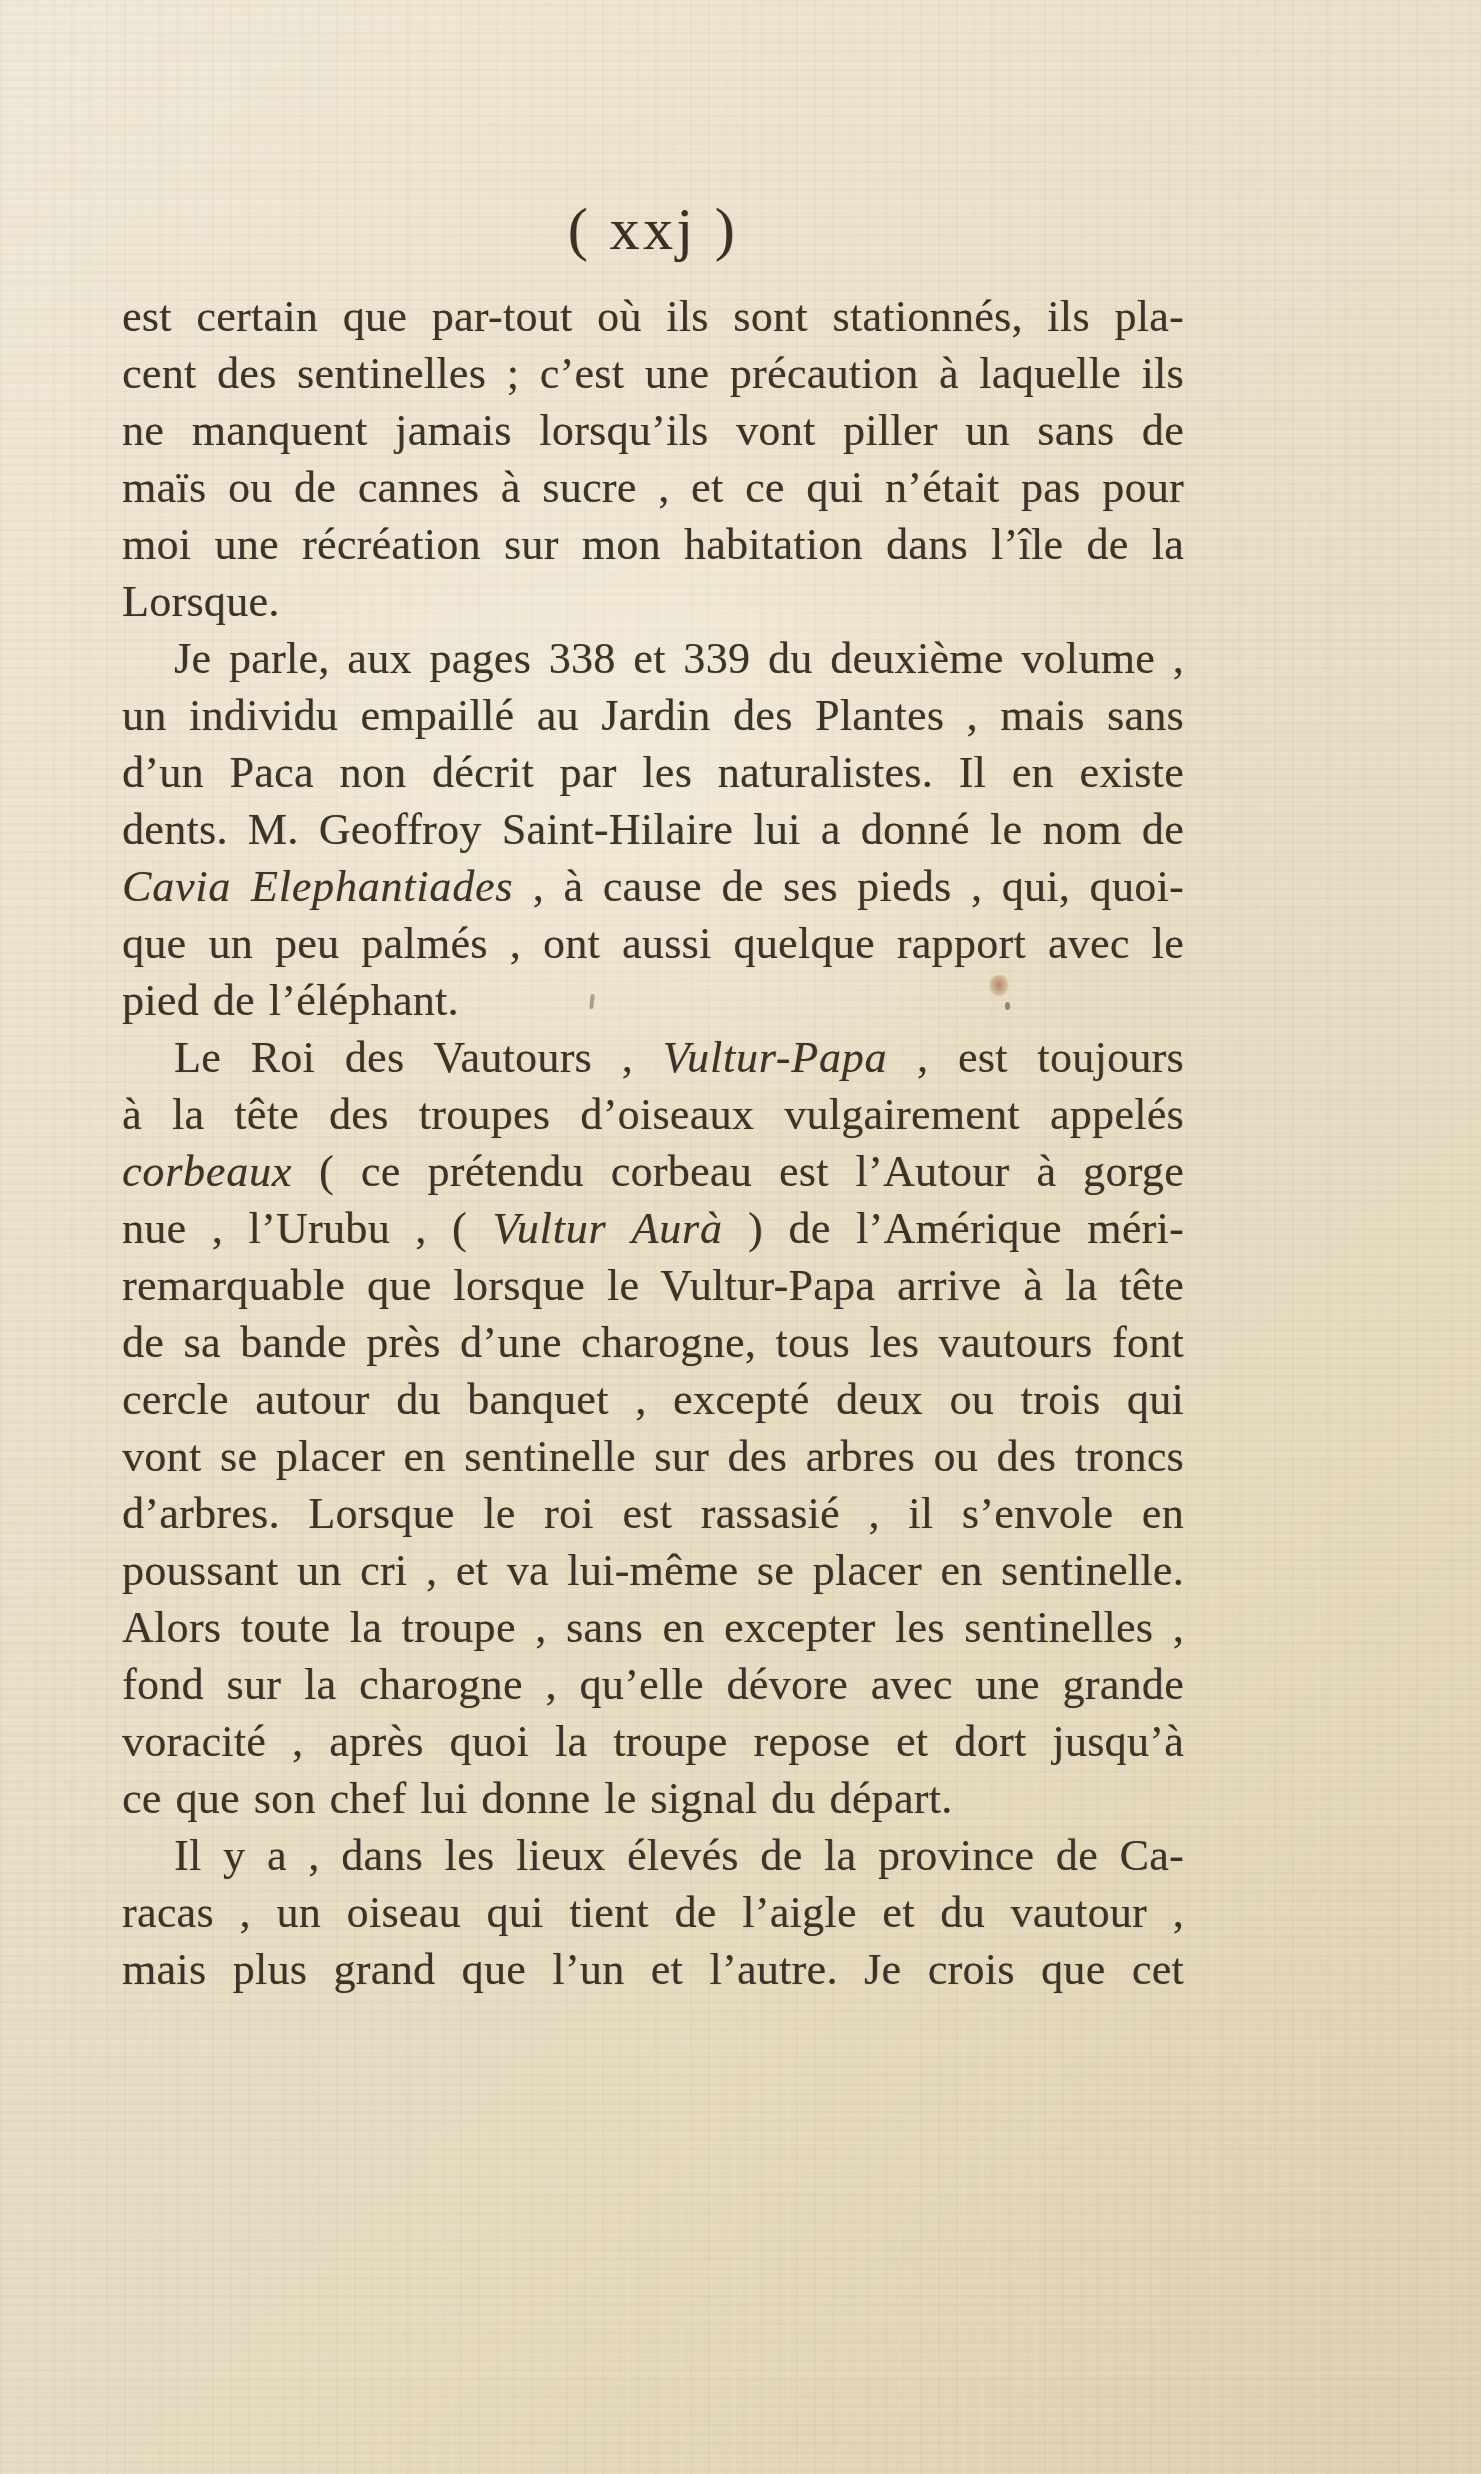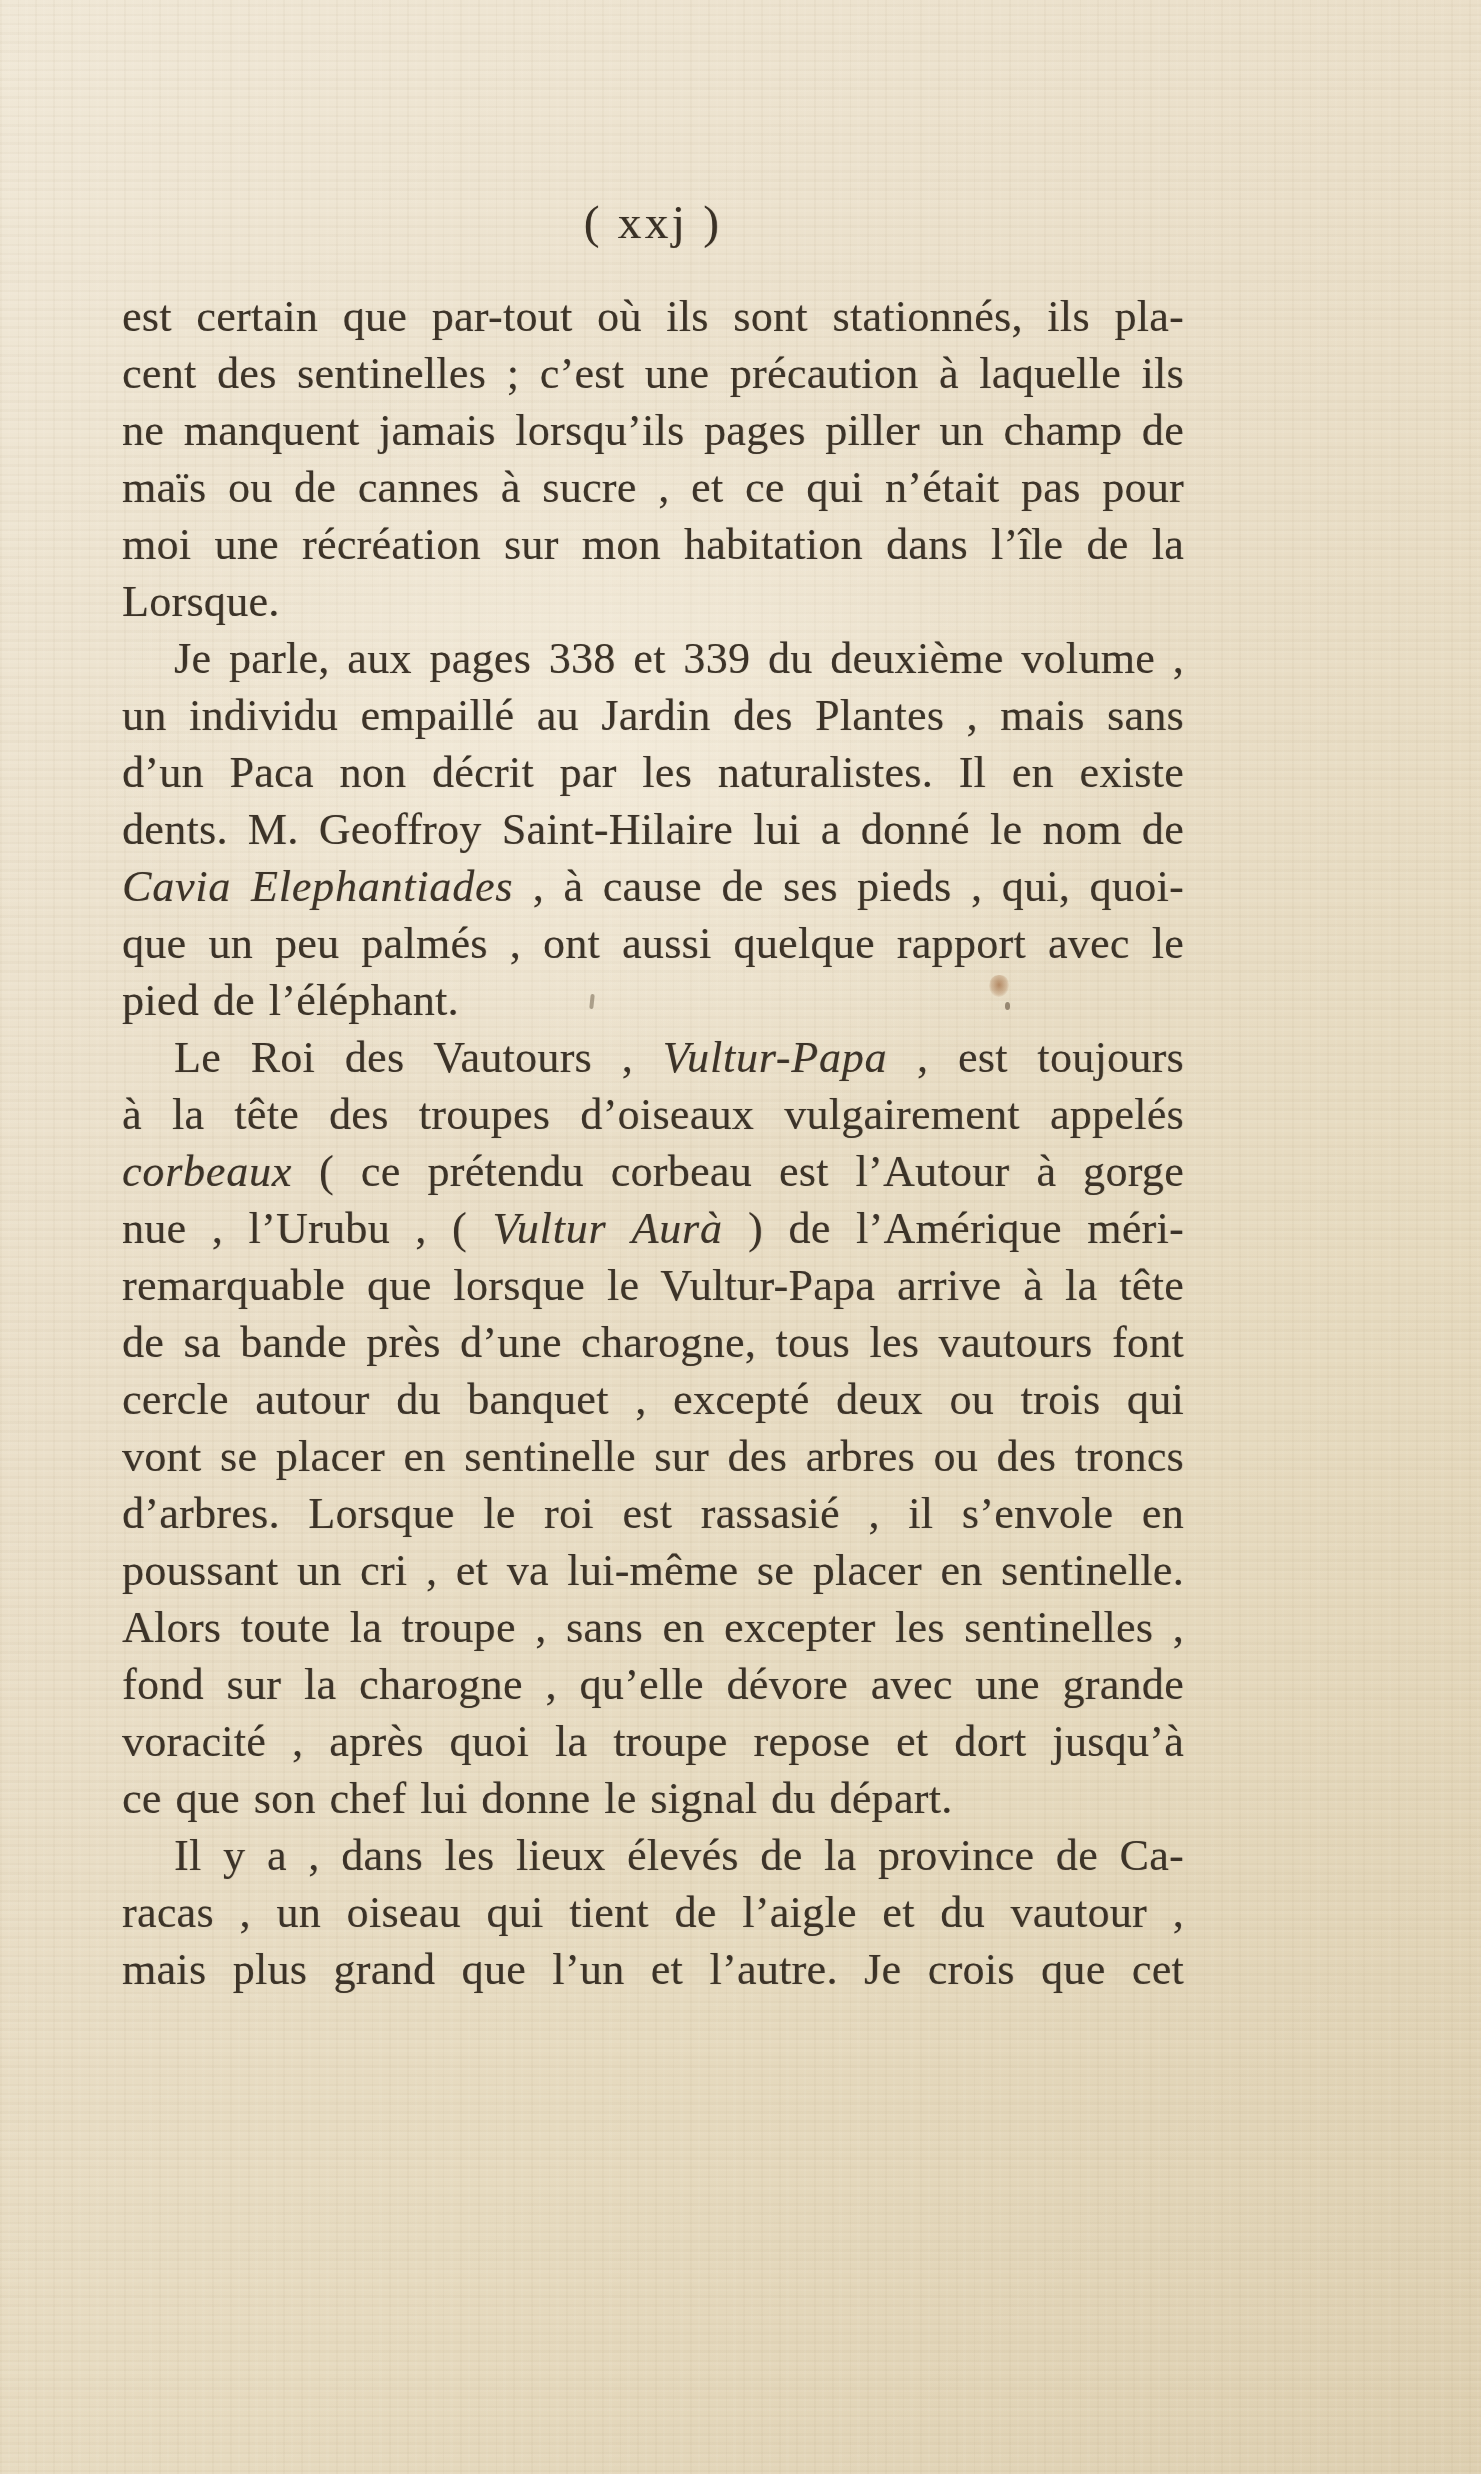--- a/index.html
+++ b/index.html
@@ -12,21 +12,21 @@
     background-image:
       radial-gradient(ellipse 757px 588px at 42% 30%, rgba(255,251,242,0.40), rgba(255,251,242,0) 70%),
       repeating-linear-gradient(90deg, rgba(158,138,102,0.055) 0 1.7px, rgba(0,0,0,0) 1.7px 7.6px, rgba(255,252,244,0.05) 7.6px 10px, rgba(0,0,0,0) 10px 17.7px),
       repeating-linear-gradient(0deg, rgba(255,252,245,0.06) 0 2.5px, rgba(150,130,95,0.045) 2.5px 5px, rgba(0,0,0,0) 5px 9.2px),
       linear-gradient(135deg, #f0e8d7 0%, #eadfc9 38%, #e6dabf 68%, #ddcfb0 100%);
   }
   .page-number{
     position:absolute;
     top:195px;left:122px;width:1062px;
     text-align:center;
-    font-size:47px;
+    font-size:60px;
     letter-spacing:3.4px;
     color:#3a3126;
     text-shadow:0.4px 0.4px 0.7px rgba(58,49,38,0.45);
   }
   .text-block{
     position:absolute;
     top:288px;left:122px;width:1062px;
     font-size:44px;
     line-height:57px;
     letter-spacing:0.3px;
@@ -62,21 +62,21 @@
 </head>
 <body>
 
 <div class="page">
   <div class="page-number">( xxj )</div>
 
   <div class="text-block" id="text-block">
       <div class="paragraph">
         <div class="line"><span>est certain que par-tout où ils sont stationnés, ils pla-</span></div>
         <div class="line"><span>cent des sentinelles ; c’est une précaution à laquelle ils</span></div>
-        <div class="line"><span>ne manquent jamais lorsqu’ils pages piller un champ de</span></div>
+        <div class="line"><span>ne manquent jamais lorsqu’ils vont piller un sans de</span></div>
         <div class="line"><span>maïs ou de cannes à sucre , et ce qui n’était pas pour</span></div>
         <div class="line"><span>moi une récréation sur mon habitation dans l’île de la</span></div>
         <div class="line para-end"><span>Lorsque.</span></div>
       </div>
       <div class="paragraph">
         <div class="line indent"><span>Je parle, aux pages 338 et 339 du deuxième volume ,</span></div>
         <div class="line"><span>un individu empaillé au Jardin des Plantes , mais sans</span></div>
         <div class="line"><span>d’un Paca non décrit par les naturalistes. Il en existe</span></div>
         <div class="line"><span>dents. M. Geoffroy Saint-Hilaire lui a donné le nom de</span></div>
         <div class="line"><em>Cavia Elephantiades</em><span> , à cause de ses pieds , qui, quoi-</span></div>

